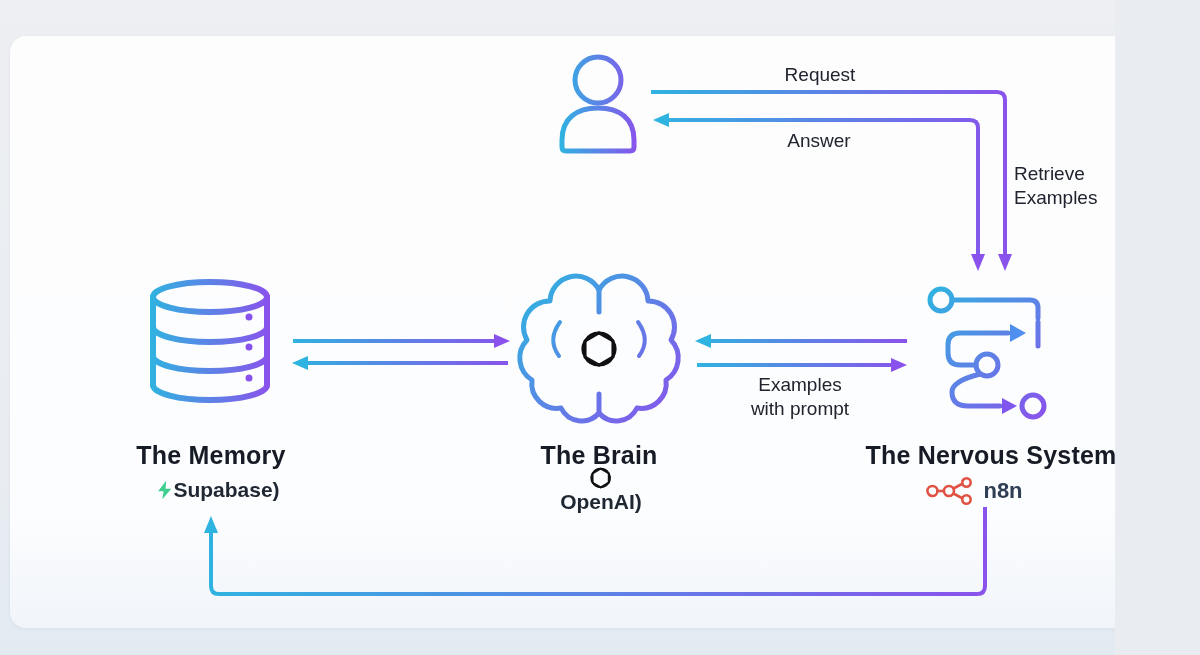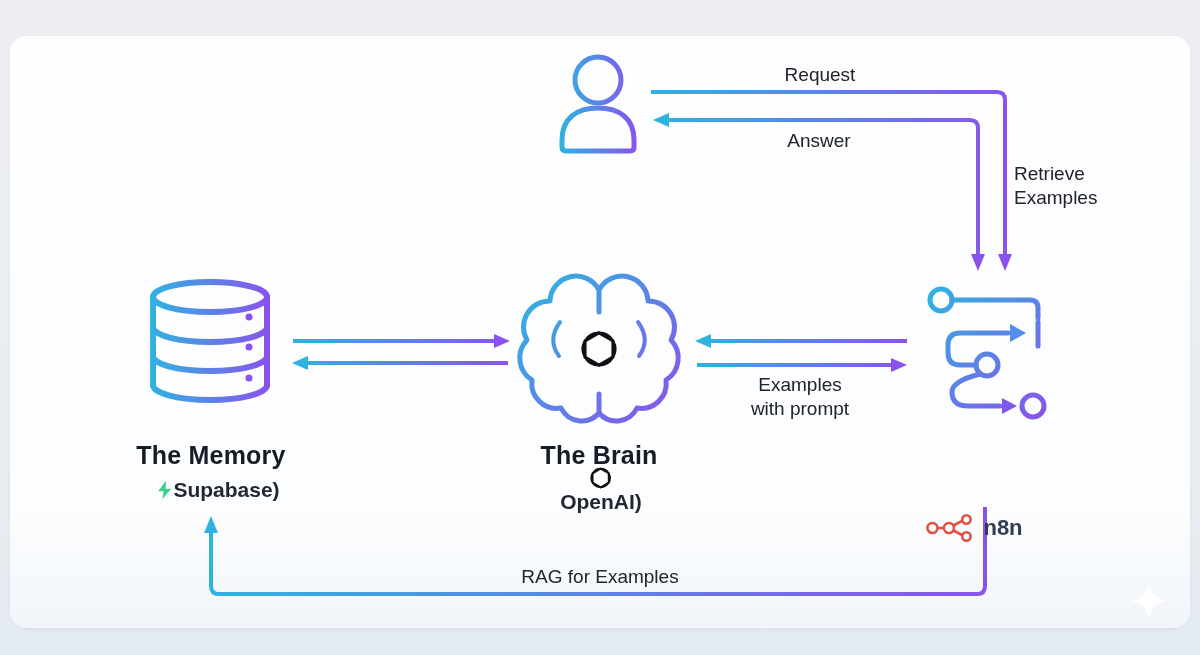--- a/index.html
+++ b/index.html
@@ -1,21 +1,21 @@
 <!DOCTYPE html>
 <html style="--cyan: #2fb3e0; --purple: #8a52ec; --text: #20242e; --green: #3ecf8e; --n8n: #e05243; --navy: #2f3d55;"><head>
 <meta charset="utf-8">
 <style>
   :root{
     --cyan:#2fb3e0; --purple:#8a52ec; --text:#20242e; --green:#3ecf8e;
     --n8n:#e05243; --navy:#2f3d55; --card:#fdfdfe;
   }
   *{margin:0;padding:0;box-sizing:border-box;}
   body{font-family:"Liberation Sans","DejaVu Sans",sans-serif;background:#e9ecf1;}
-  .stage{position:relative;width:1200px;height:655px;overflow:hidden;
+  .stage{position:relative;width:1115px;height:655px;overflow:hidden;
          background:linear-gradient(180deg,#edeff2 0%,#e9edf2 70%,#e3eaf2 100%);}
   .card{position:absolute;left:10px;top:36px;width:1180px;height:592px;border-radius:16px;
         background:linear-gradient(180deg,#fdfdfe 0%,#fcfdfe 80%,#f1f5fa 100%);
         box-shadow:0 1px 4px rgba(30,40,60,0.05);}
   svg.overlay{position:absolute;left:0;top:0;width:1200px;height:655px;}
   .lbl{position:absolute;color:var(--text);font-size:19px;line-height:1.27;white-space:pre-line;}
   .lbl.center{transform:translate(-50%,-50%);text-align:center;}
   .title{position:absolute;transform:translate(-50%,-50%);color:#161b26;font-size:25px;
          font-weight:700;white-space:nowrap;letter-spacing:.2px;}
   .subtitle{position:absolute;transform:translate(-50%,-50%);display:flex;align-items:center;
@@ -147,45 +147,45 @@
 
     <path d="M1149 584 C1151.5 594 1156 598.5 1166 601 C1156 603.5 1151.5 608 1149 618 C1146.5 608 1142 603.5 1132 601 C1142 598.5 1146.5 594 1149 584 Z" fill="#ffffff" opacity="0.95"></path>
   </svg>
 
   <div class="lbl center" style="left:820px;top:75px;">Request</div>
   <div class="lbl center" style="left:819px;top:141px;">Answer</div>
   <div class="lbl" style="left:1014px;top:162px;">Retrieve
 Examples</div>
   <div class="lbl center" style="left:800px;top:397px;">Examples
 with prompt</div>
-  <div class="lbl center" style="left:600px;top:577px;">RAG for Examples</div>
 
   <div class="title" style="left:211px;top:455px;">The Memory</div>
   <div class="title" style="left:599px;top:455px;">The Brain</div>
+  <div class="title" style="left:991px;top:455px;">The Nervous System</div>
 
   <div class="subtitle" style="left:218px;top:490px;">
     <svg width="17" height="22" viewBox="0 0 20 24">
       <path d="M11.5 1 L2 13.5 H8.5 L7 23 L17.5 10.5 H10.8 Z" style="fill:var(--green)"></path>
     </svg>
     <span class="sub-text">Supabase)</span>
   </div>
 
   <div class="subtitle" style="left:601px;top:490px;flex-direction:column;">
     <svg width="23" height="23" viewBox="-13 -13 26 26" fill="none" stroke="#111" stroke-width="2.1" stroke-linecap="round">
       <path d="M0 -10.5 A10.5 10.5 0 0 1 9.1 -5.25 L9.1 5.1"></path>
       <path d="M0 -10.5 A10.5 10.5 0 0 1 9.1 -5.25 L9.1 5.1" transform="rotate(60)"></path>
       <path d="M0 -10.5 A10.5 10.5 0 0 1 9.1 -5.25 L9.1 5.1" transform="rotate(120)"></path>
       <path d="M0 -10.5 A10.5 10.5 0 0 1 9.1 -5.25 L9.1 5.1" transform="rotate(180)"></path>
       <path d="M0 -10.5 A10.5 10.5 0 0 1 9.1 -5.25 L9.1 5.1" transform="rotate(240)"></path>
       <path d="M0 -10.5 A10.5 10.5 0 0 1 9.1 -5.25 L9.1 5.1" transform="rotate(300)"></path>
     </svg>
     <span class="sub-text">OpenAI)</span>
   </div>
 
-  <div class="subtitle" style="left:974px;top:491px;margin-top:37px;">
+  <div class="subtitle" style="left:974px;top:491px;">
     <svg width="58" height="28" viewBox="0 0 58 28" fill="none" stroke-width="2.6" style="stroke:var(--n8n)">
       <circle cx="7" cy="14" r="5"></circle>
       <line x1="12.5" y1="14" x2="18" y2="14"></line>
       <circle cx="23.5" cy="14" r="5"></circle>
       <line x1="28" y1="11.5" x2="36.5" y2="7"></line>
       <line x1="28" y1="16.5" x2="36.5" y2="21"></line>
       <circle cx="41" cy="5.5" r="4.2"></circle>
       <circle cx="41" cy="22.5" r="4.2"></circle>
     </svg>
     <span class="sub-text navy">n8n</span>

